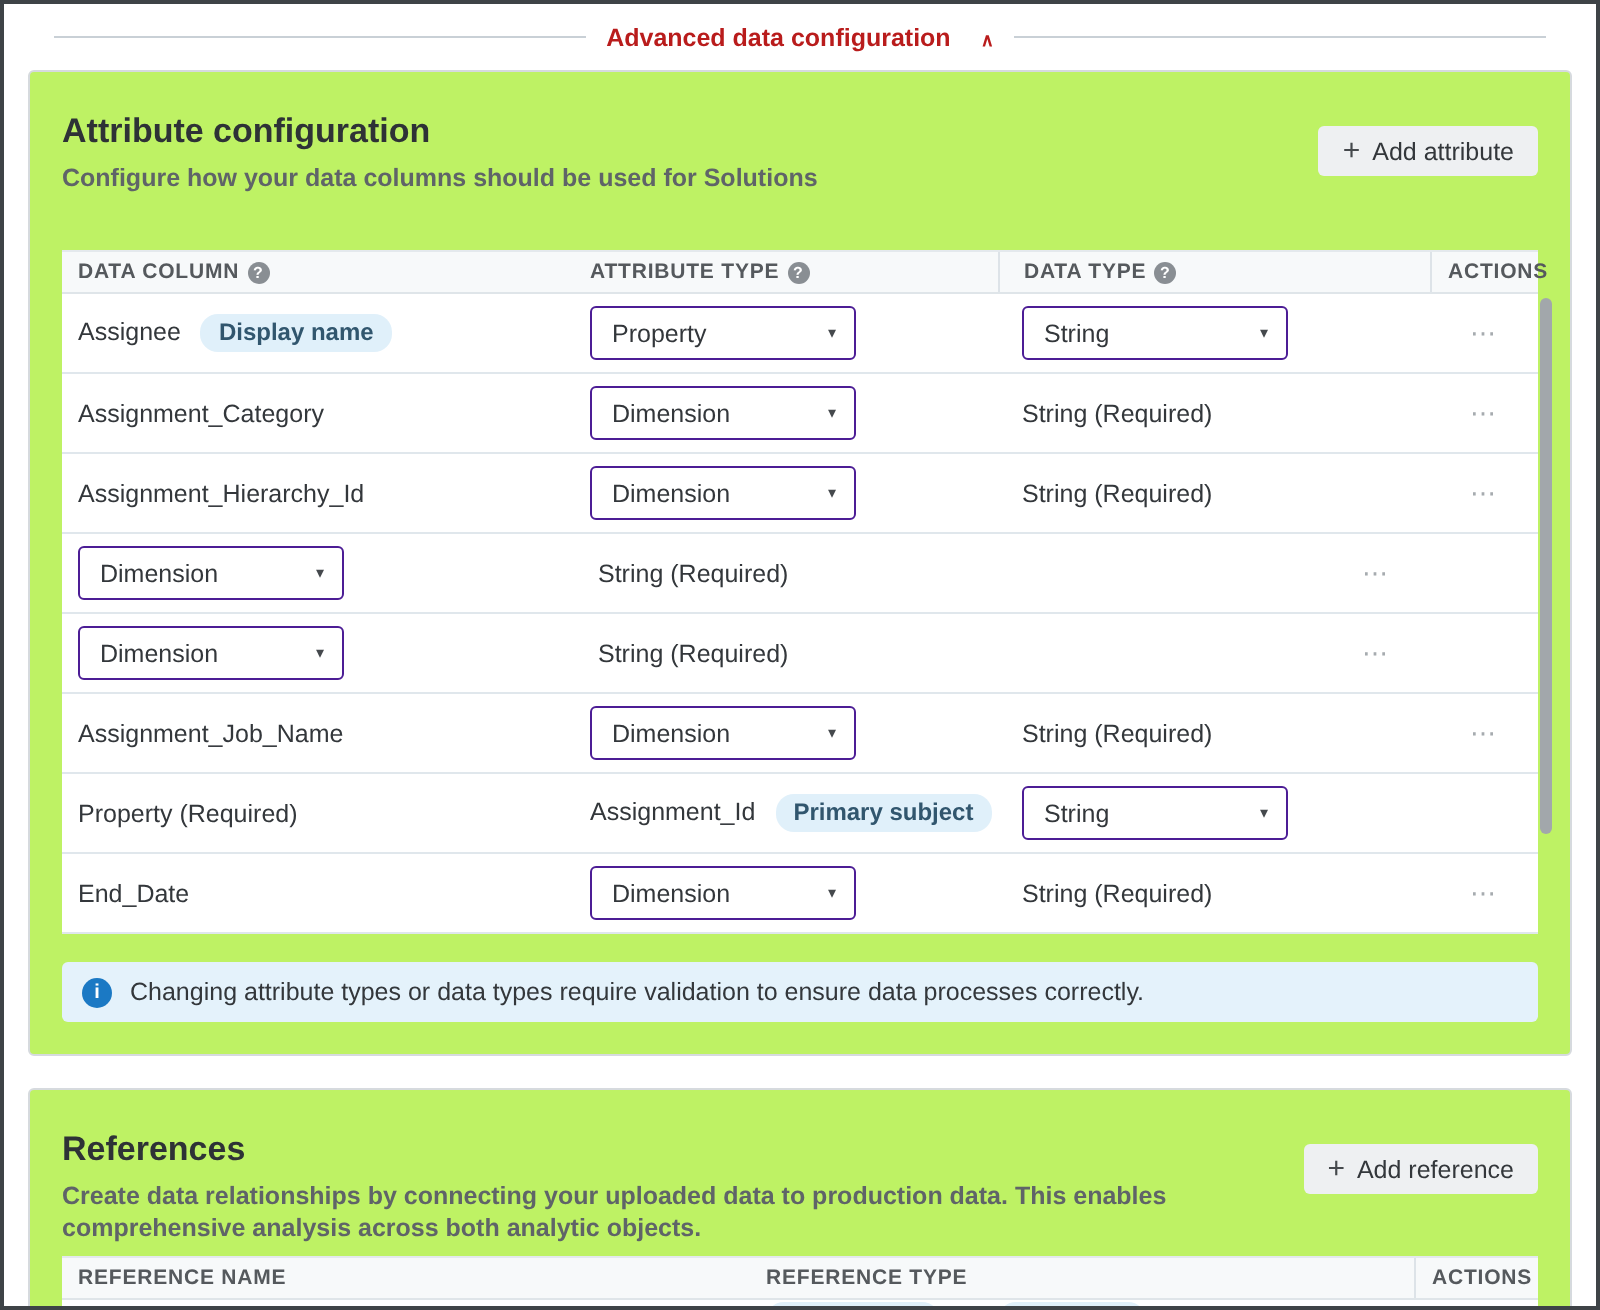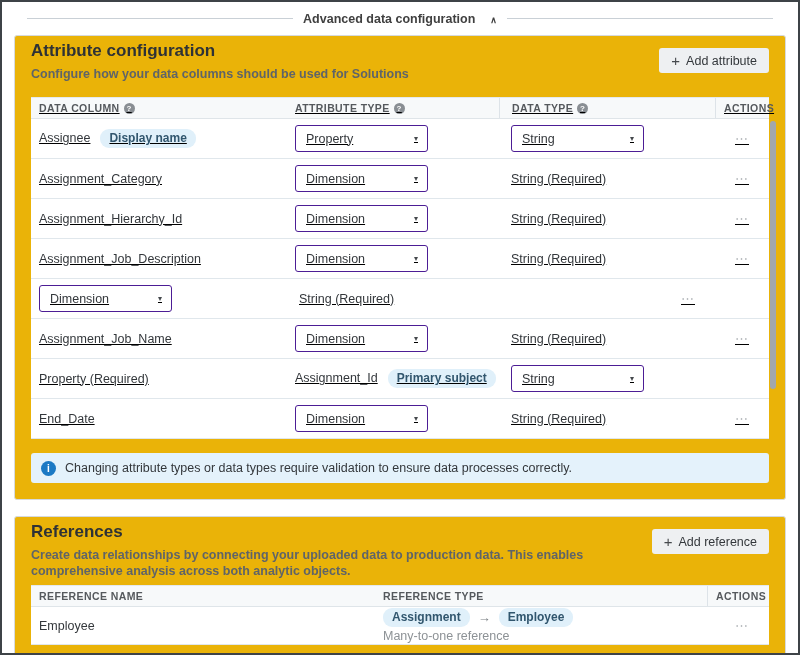--- a/index.html
+++ b/index.html
@@ -10,38 +10,38 @@
     -webkit-font-smoothing:antialiased;
   }
   .window {
     width:800px; height:655px; border:2px solid #3e4347;
     background:#fff; overflow:hidden;
   }
 
   
   .collapse-bar { display:flex; align-items:center; height:33px; padding:0 25px; gap:10px; }
   .hline { flex:1; height:1px; background:#c9d0d6; }
-  .collapse-link { display:inline-flex; align-items:flex-end; gap:15px; color:#404040;
+  .collapse-link { display:inline-flex; align-items:flex-end; gap:15px; color:#b91c1c;
     font-size:12.5px; font-weight:700; cursor:pointer; text-decoration:none; white-space:nowrap; }
   .chev { font-size:9px; font-weight:700; line-height:1; position:relative; top:-1px; }
 
   
   .card { margin:0 12px 16px; border:1px solid #d6dade; border-radius:3px;
-    padding:4px 16px 16px; background:#eab308; }
+    padding:19px 16px 16px; background:#bef264; }
   .card-header { display:flex; justify-content:space-between; align-items:flex-start; }
   .card-title { font-size:17px; line-height:21px; font-weight:700; color:#2e3236; margin:0; }
   .card-sub { font-size:12.5px; line-height:16px; color:#5f6468; margin:5px 0 0;font-weight:bold; }
   .btn { display:inline-flex; align-items:center; gap:6px; background:#eef0f2; border:none;
     border-radius:3px; padding:0 12px; height:25px; font-size:12.5px; color:#33373b;
     margin-top:8px; cursor:pointer; white-space:nowrap; font-family:inherit; flex:none; }
   .btn .plus { font-size:15px; font-weight:400; color:#45494d; line-height:1; }
 
   
   .table { position:relative; }
-  .attr-table { margin-top:15px;text-decoration:underline; }
+  .attr-table { margin-top:28px; }
   .refs-table { margin-top:6px; }
   .thead { display:grid; height:22px; align-items:center; background:#f7f9fa;
     border-top:1px solid #e4e9ed; border-bottom:1px solid #dfe5e9; }
   .attr-cols { grid-template-columns:256px 212px 216px 1fr; }
   .refs-cols { grid-template-columns:344px 332px 1fr; }
   .th { display:flex; align-items:center; height:100%; font-size:10.5px; font-weight:700;
     color:#55595d; letter-spacing:.4px; padding-left:8px; }
   .th.sep { border-left:1px solid #dde3e8; padding-left:12px; }
   .th.actions { justify-content:flex-end; padding-right:10px; border-left:1px solid #dde3e8; }
   .tr { display:grid; align-items:center; border-bottom:1px solid #e0e7ec; background:#fff; }
@@ -179,23 +179,20 @@
         <div class="td c3pad">
           <span>String (Required)</span>
         </div>
         <div class="td actions">
           <span class="dots">⋯</span>
         </div>
       </div>
 
       <div class="tr attr-cols">
         <div class="td">
-          <span class="colname">Assignment_Job_Description</span>
-        </div>
-        <div class="td">
           <div class="select">
             <span>Dimension</span>
             <span class="caret">▾</span>
           </div>
         </div>
         <div class="td c3pad">
           <span>String (Required)</span>
         </div>
         <div class="td actions">
           <span class="dots">⋯</span>

